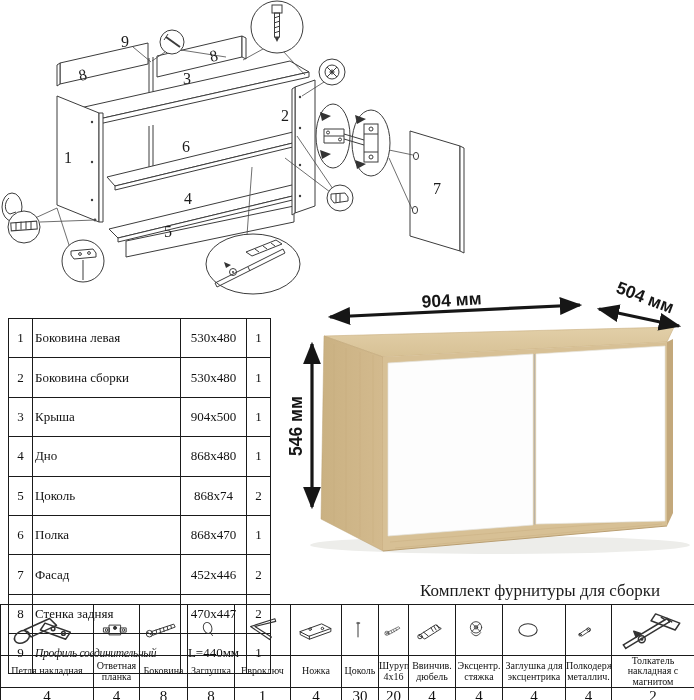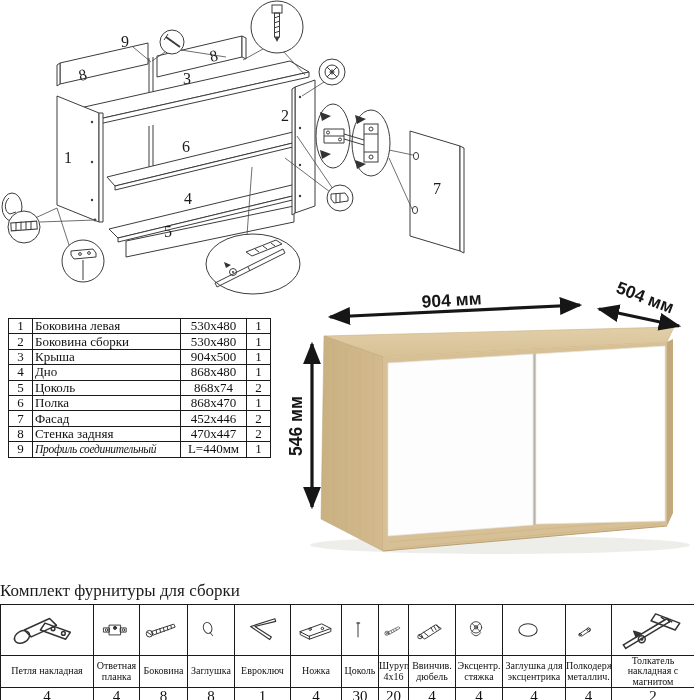--- a/index.html
+++ b/index.html
@@ -2,26 +2,26 @@
 <html><head>
 <meta charset="utf-8">
 <style>
   html,body{margin:0;padding:0;background:#fff;}
   .page{position:relative;width:694px;height:700px;background:#fff;overflow:hidden;
         font-family:"Liberation Serif","DejaVu Serif",serif;color:#111;}
   svg{display:block;}
   .abs{position:absolute;}
   
   .parts-table{border-collapse:collapse;table-layout:fixed;}
-  .parts-table td{border:1px solid #1a1a1a;height:14.4px;padding:0 2px;
+  .parts-table td{border:1px solid #1a1a1a;height:14.4px;padding:12px 2px;
       font-size:13px;line-height:14px;white-space:nowrap;overflow:hidden;}
   .parts-table td.c{text-align:center;padding:0;}
   .parts-table tr:last-child td.name{font-size:11.5px;letter-spacing:-0.3px;font-style:italic;}
   
-  .kit-title{position:absolute;top:581px;left:0;width:660px;text-align:left;
+  .kit-title{position:absolute;top:581px;left:0;width:660px;text-align:right;
       font-size:17px;color:#1a1a1a;}
   .hw-table{border-collapse:collapse;table-layout:fixed;width:694px;}
   .hw-table td{border:1px solid #1a1a1a;padding:0;text-align:center;vertical-align:middle;overflow:hidden;}
   .hw-table .icon-row td{height:50px;}
   .hw-table .label-row td{height:25px;font-size:10px;line-height:1.04;}
   .hw-table .label-row td:nth-child(12){font-size:10px;}
   .hw-table .label-row td:nth-child(9),
   .hw-table .label-row td:nth-child(10),
   .hw-table .label-row td:nth-child(11),
   .hw-table .label-row td:nth-child(13){font-size:10px;}

